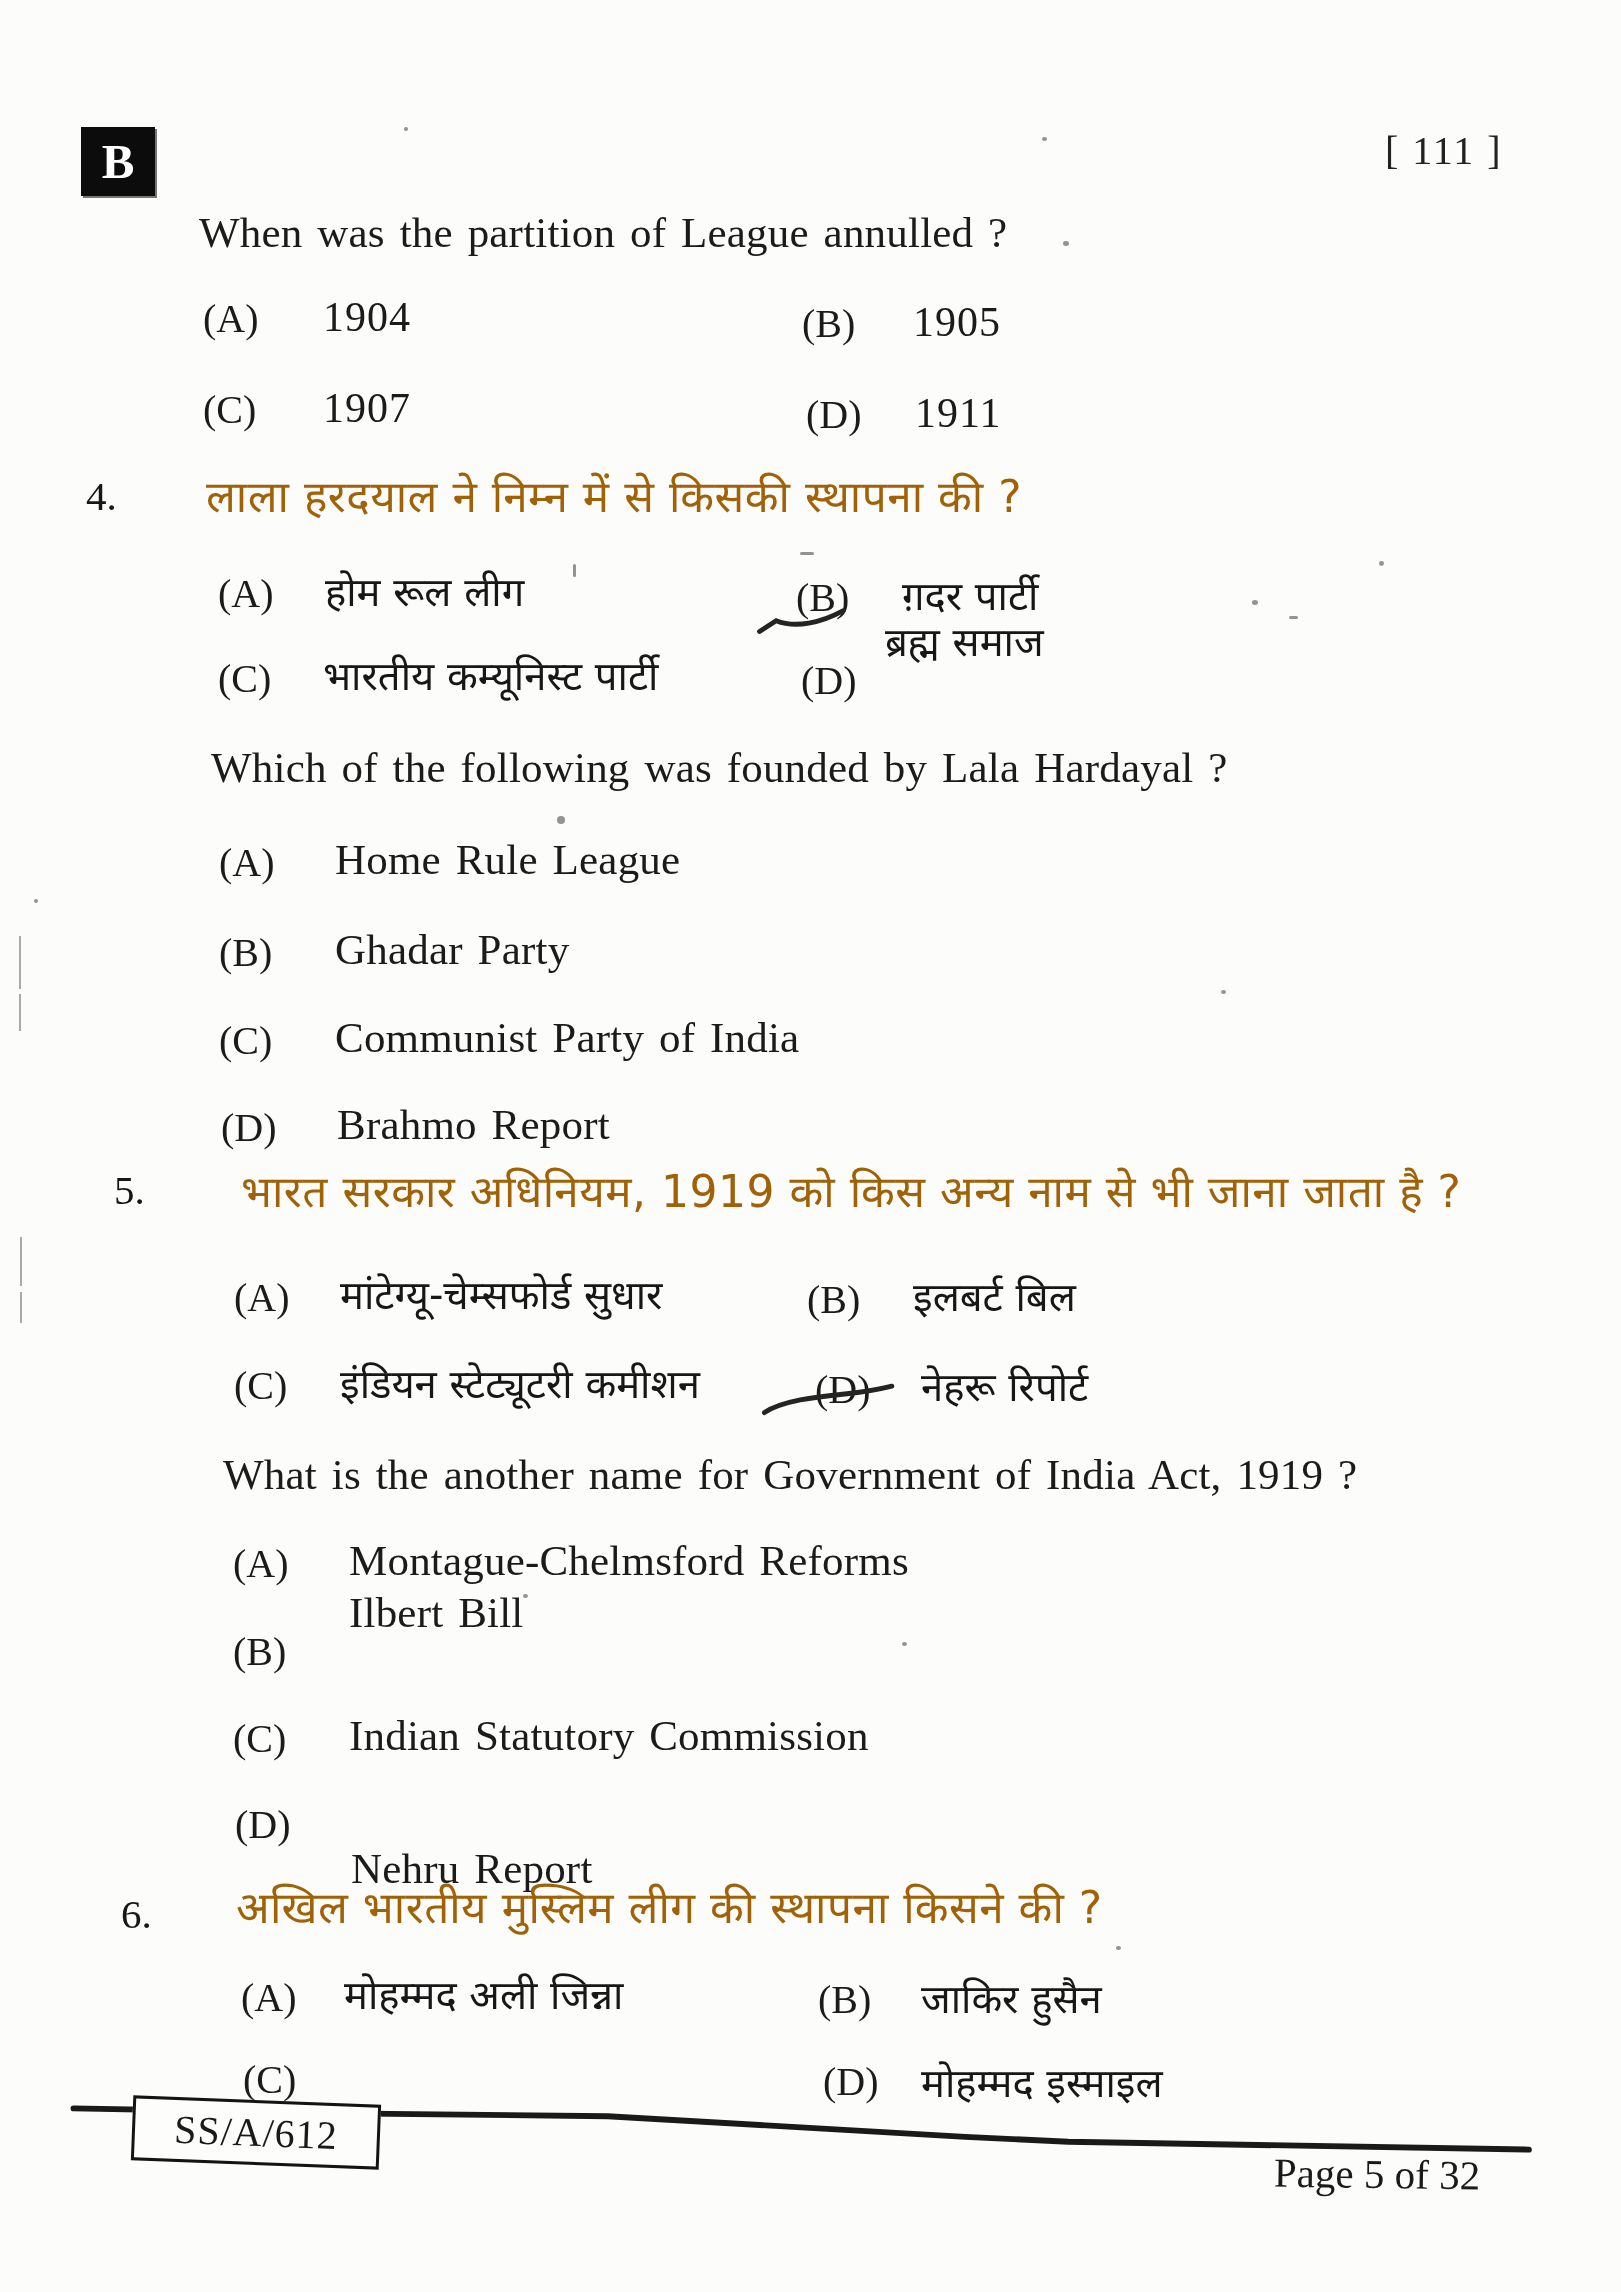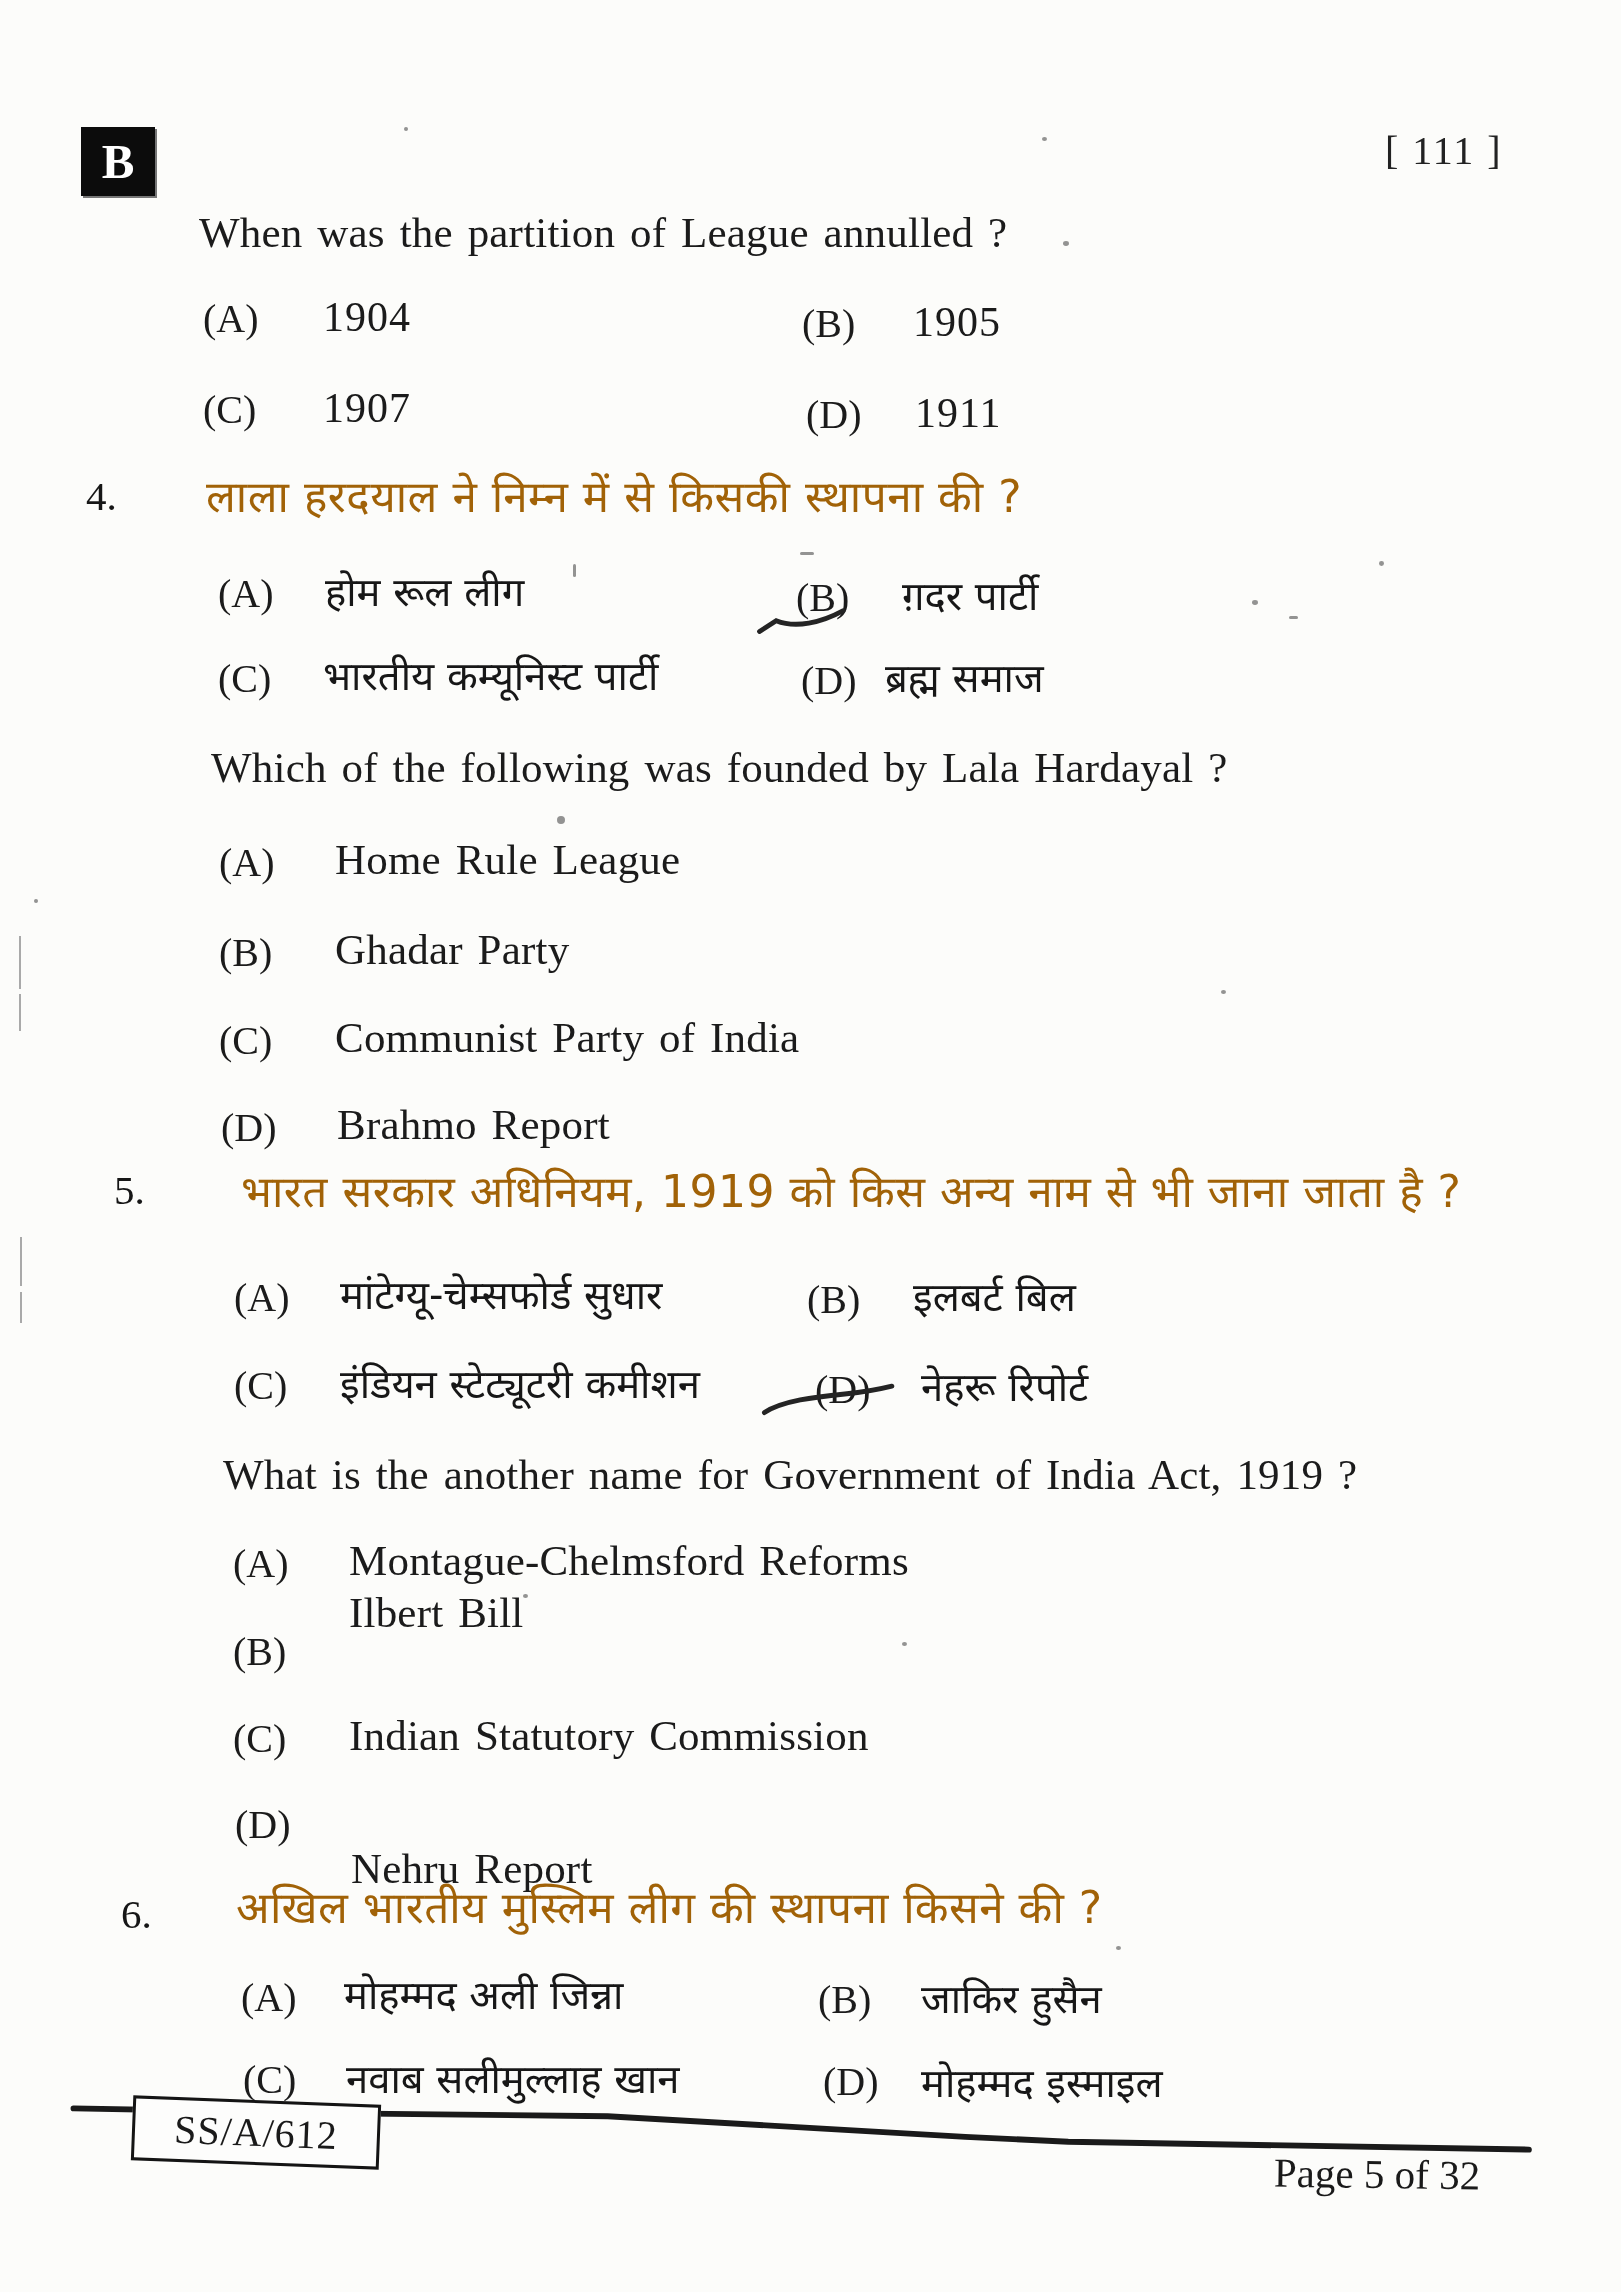--- a/index.html
+++ b/index.html
@@ -51,21 +51,21 @@
   <div class="abs en num" style="left:86px;top:472px;">4.</div>
   <div class="abs hi stem-hi" style="left:206px;top:465px;">लाला हरदयाल ने निम्न में से किसकी स्थापना की ?</div>
 
   <div class="abs en lbl" style="left:218px;top:570px;">(A)</div>
   <div class="abs hi opt-hi" style="left:325px;top:563px;">होम रूल लीग</div>
   <div class="abs en lbl" style="left:796px;top:574px;">(B)</div>
   <div class="abs hi opt-hi" style="left:902px;top:567px;">ग़दर पार्टी</div>
   <div class="abs en lbl" style="left:218px;top:655px;">(C)</div>
   <div class="abs hi opt-hi" style="left:323px;top:647px;">भारतीय कम्यूनिस्ट पार्टी</div>
   <div class="abs en lbl" style="left:801px;top:657px;">(D)</div>
-  <div class="abs hi opt-hi" style="left:885px;top:649px;">ब्रह्म समाज</div>
+  <div class="abs hi opt-hi" style="left:885px;top:613px;">ब्रह्म समाज</div>
 
   <div class="abs en stem-en" style="left:211px;top:743px;">Which of the following was founded by Lala Hardayal ?</div>
 
   <div class="abs en lbl" style="left:219px;top:839px;">(A)</div>
   <div class="abs en stem-en" style="left:335px;top:835px;">Home Rule League</div>
   <div class="abs en lbl" style="left:219px;top:929px;">(B)</div>
   <div class="abs en stem-en" style="left:335px;top:925px;">Ghadar Party</div>
   <div class="abs en lbl" style="left:219px;top:1017px;">(C)</div>
   <div class="abs en stem-en" style="left:335px;top:1013px;">Communist Party of India</div>
   <div class="abs en lbl" style="left:221px;top:1104px;">(D)</div>
@@ -95,21 +95,20 @@
   <div class="abs en stem-en" style="left:351px;top:1844px;">Nehru Report</div>
 
   <div class="abs en num" style="left:121px;top:1890px;">6.</div>
   <div class="abs hi stem-hi" style="left:236px;top:1876px;">अखिल भारतीय मुस्लिम लीग की स्थापना किसने की ?</div>
 
   <div class="abs en lbl" style="left:241px;top:1974px;">(A)</div>
   <div class="abs hi opt-hi" style="left:344px;top:1966px;">मोहम्मद अली जिन्ना</div>
   <div class="abs en lbl" style="left:818px;top:1976px;">(B)</div>
   <div class="abs hi opt-hi" style="left:921px;top:1970px;">जाकिर हुसैन</div>
   <div class="abs en lbl" style="left:243px;top:2056px;">(C)</div>
-  <div class="abs hi opt-hi" style="left:346px;top:2050px;">नवाब सलीमुल्लाह खान</div>
   <div class="abs en lbl" style="left:823px;top:2058px;">(D)</div>
   <div class="abs hi opt-hi" style="left:921px;top:2054px;">मोहम्मद इस्माइल</div>
 
   <svg class="overlay" width="1621" height="2293" viewBox="0 0 1654 2339">
     <path d="M 775 644 L 792 633 C 812 641 838 635 860 623" fill="none" stroke="#242424" stroke-width="5" stroke-linecap="round"></path>
     <path d="M 780 1441 C 798 1429 832 1425 862 1422 C 882 1420 898 1417 910 1414" fill="none" stroke="#242424" stroke-width="5" stroke-linecap="round"></path>
     <path d="M 75 2151 L 350 2156 L 620 2159 L 985 2180 L 1090 2185 L 1560 2193" fill="none" stroke="#1a1a1a" stroke-width="6" stroke-linecap="round"></path>
   </svg>
 
   <div class="abs code-box en" style="left:132px;top:2100px;width:242px;height:59px;">

